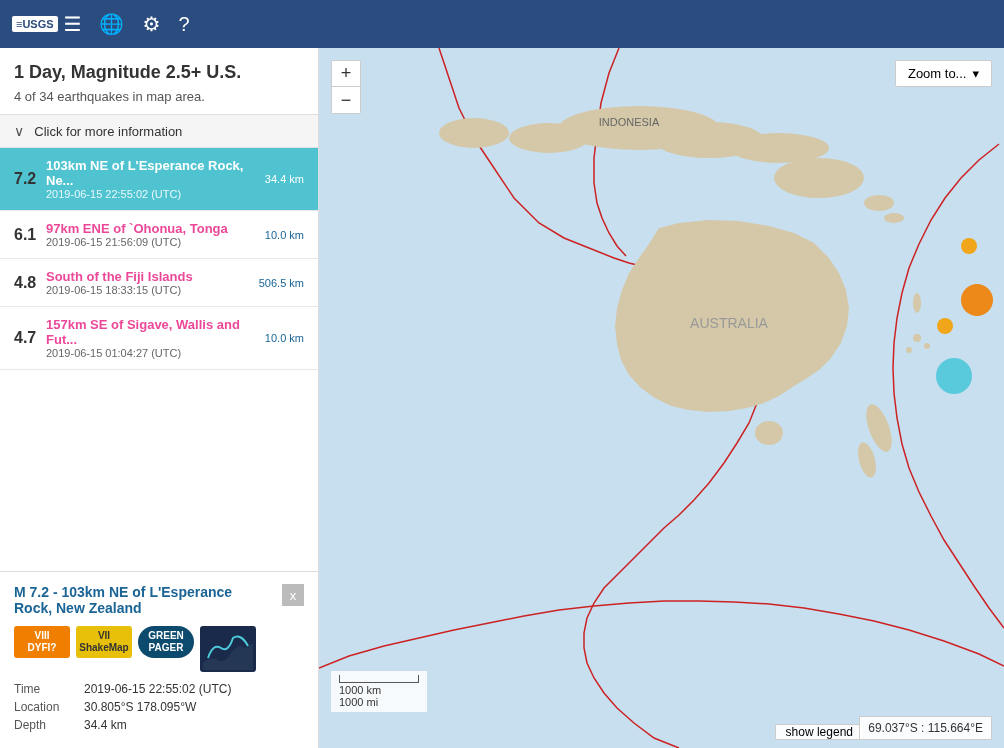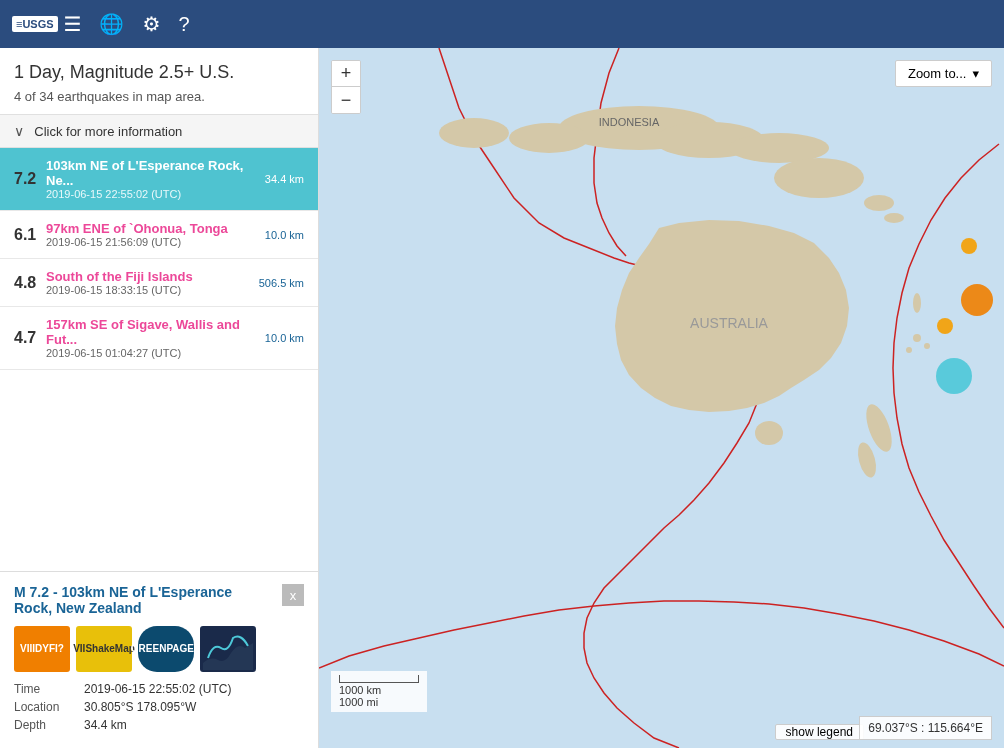--- a/index.html
+++ b/index.html
@@ -56,21 +56,21 @@
       display: flex;
       flex-direction: column;
       background: #fff;
       border-right: 1px solid #ddd;
       overflow: hidden;
     }
 
     .sidebar-title {
       padding: 14px 14px 4px 14px;
       font-size: 18px;
-      font-weight: normal;
+      font-weight: bold;
       color: #333;
     }
     .sidebar-subtitle {
       padding: 2px 14px 10px 14px;
       font-size: 13px;
       color: #555;
     }
 
     .click-info-bar {
       display: flex;
@@ -169,25 +169,25 @@
       justify-content: center;
       flex-shrink: 0;
     }
     .detail-badges {
       display: flex;
       gap: 6px;
       margin-bottom: 10px;
     }
     .badge {
       display: flex;
-      flex-direction: row;
+      flex-direction: column;
       align-items: center;
       justify-content: center;
       width: 56px;
-      height: 46px;
+      height: 32px;
       font-size: 10px;
       font-weight: bold;
       border-radius: 3px;
       color: #fff;
       text-align: center;
       line-height: 1.2;
     }
     .badge.dyfi { background: #f07f00; }
     .badge.shakemap { background: #e8c00a; color: #333; }
     .badge.pager { background: #0c4a6e; border-radius: 19px; }

